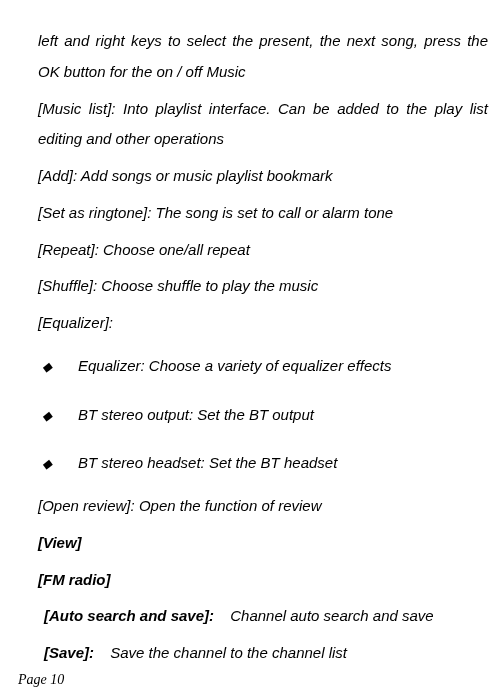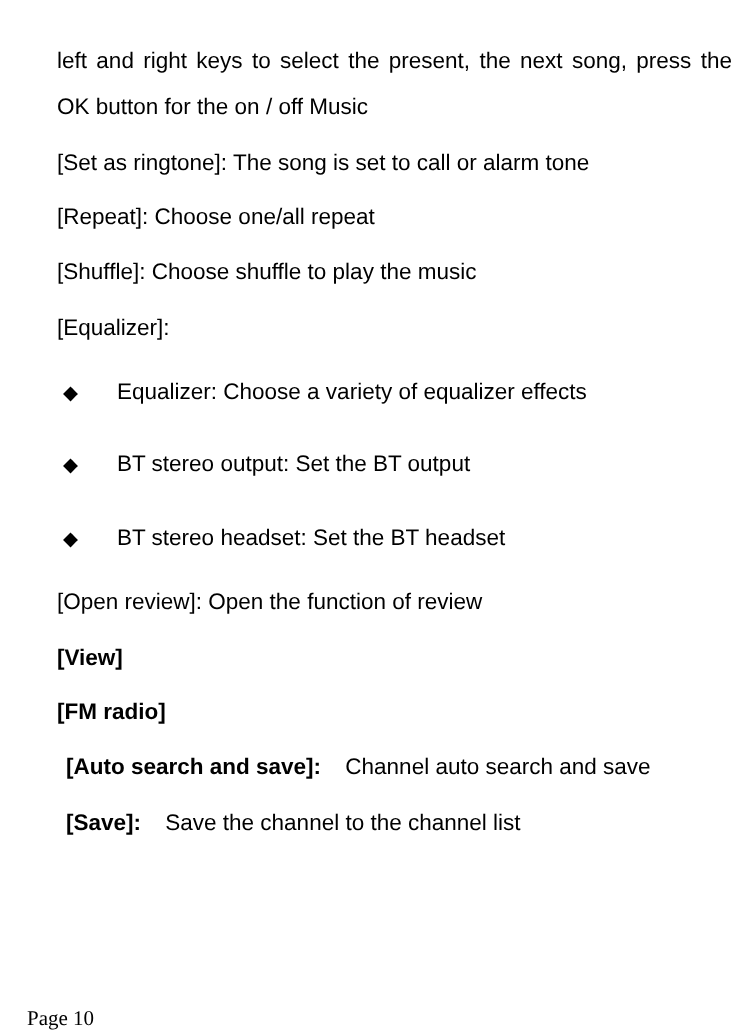--- a/index.html
+++ b/index.html
@@ -1,18 +1,19 @@
 <!DOCTYPE html>
 <html><head>
   <meta charset="utf-8">
   <style>
     * {
       margin: 6px;
       padding: 0;
       box-sizing: border-box;
+      font-style: italic;
     }
     body {
       width: 502px;
       height: 687px;
       font-family: Arial, sans-serif;
       font-size: 15px;
       color: #000;
       background: #fff;
       padding: 8px 14px 6px 14px;
       line-height: 2.05;
@@ -48,20 +49,22 @@
       font-family: "Times New Roman", serif;
       font-size: 14px;
       line-height: 1;
     }
   </style>
 </head>
 <body>
 
 <div class="content">
   <span class="line">left and right keys to select the present, the next song, press the OK button for the on / off Music</span>
+  <span class="line">[Music list]: Into playlist interface. Can be added to the play list editing and other operations</span>
+  <span class="line">[Add]: Add songs or music playlist bookmark</span>
   <span class="line">[Set as ringtone]: The song is set to call or alarm tone</span>
   <span class="line">[Repeat]: Choose one/all repeat</span>
   <span class="line">[Shuffle]: Choose shuffle to play the music</span>
   <span class="line">[Equalizer]:</span>
 
   <div class="bullet-line">
     <span class="bullet">◆</span>
     <span>Equalizer: Choose a variety of equalizer effects</span>
   </div>
   <div class="bullet-line">

